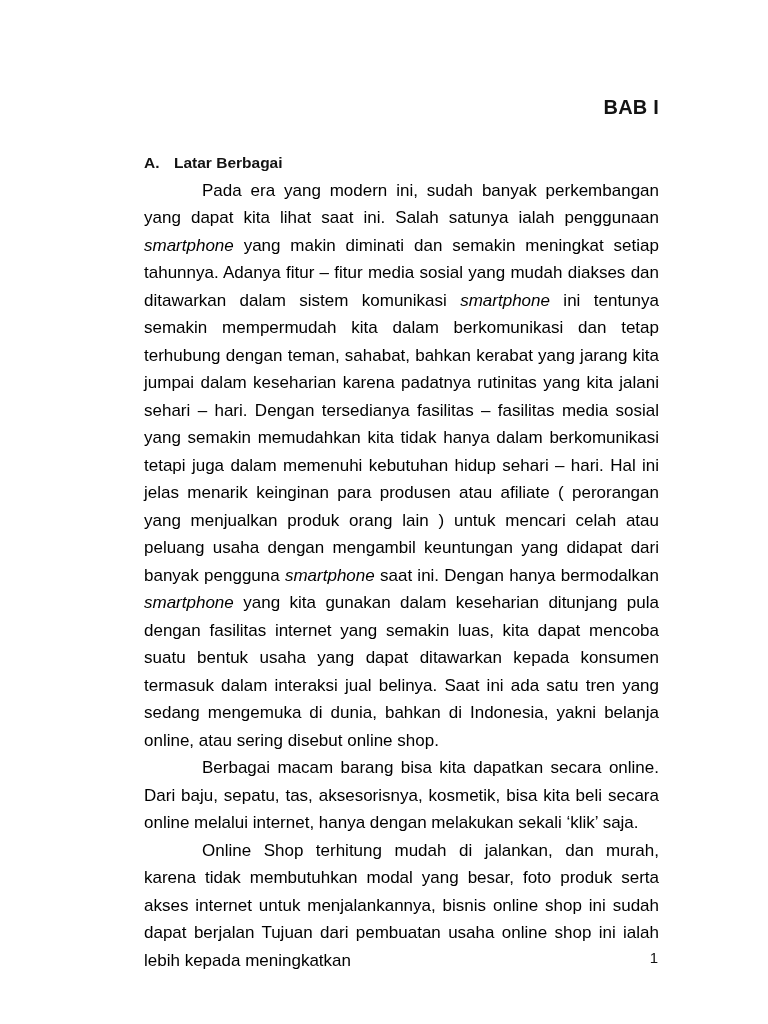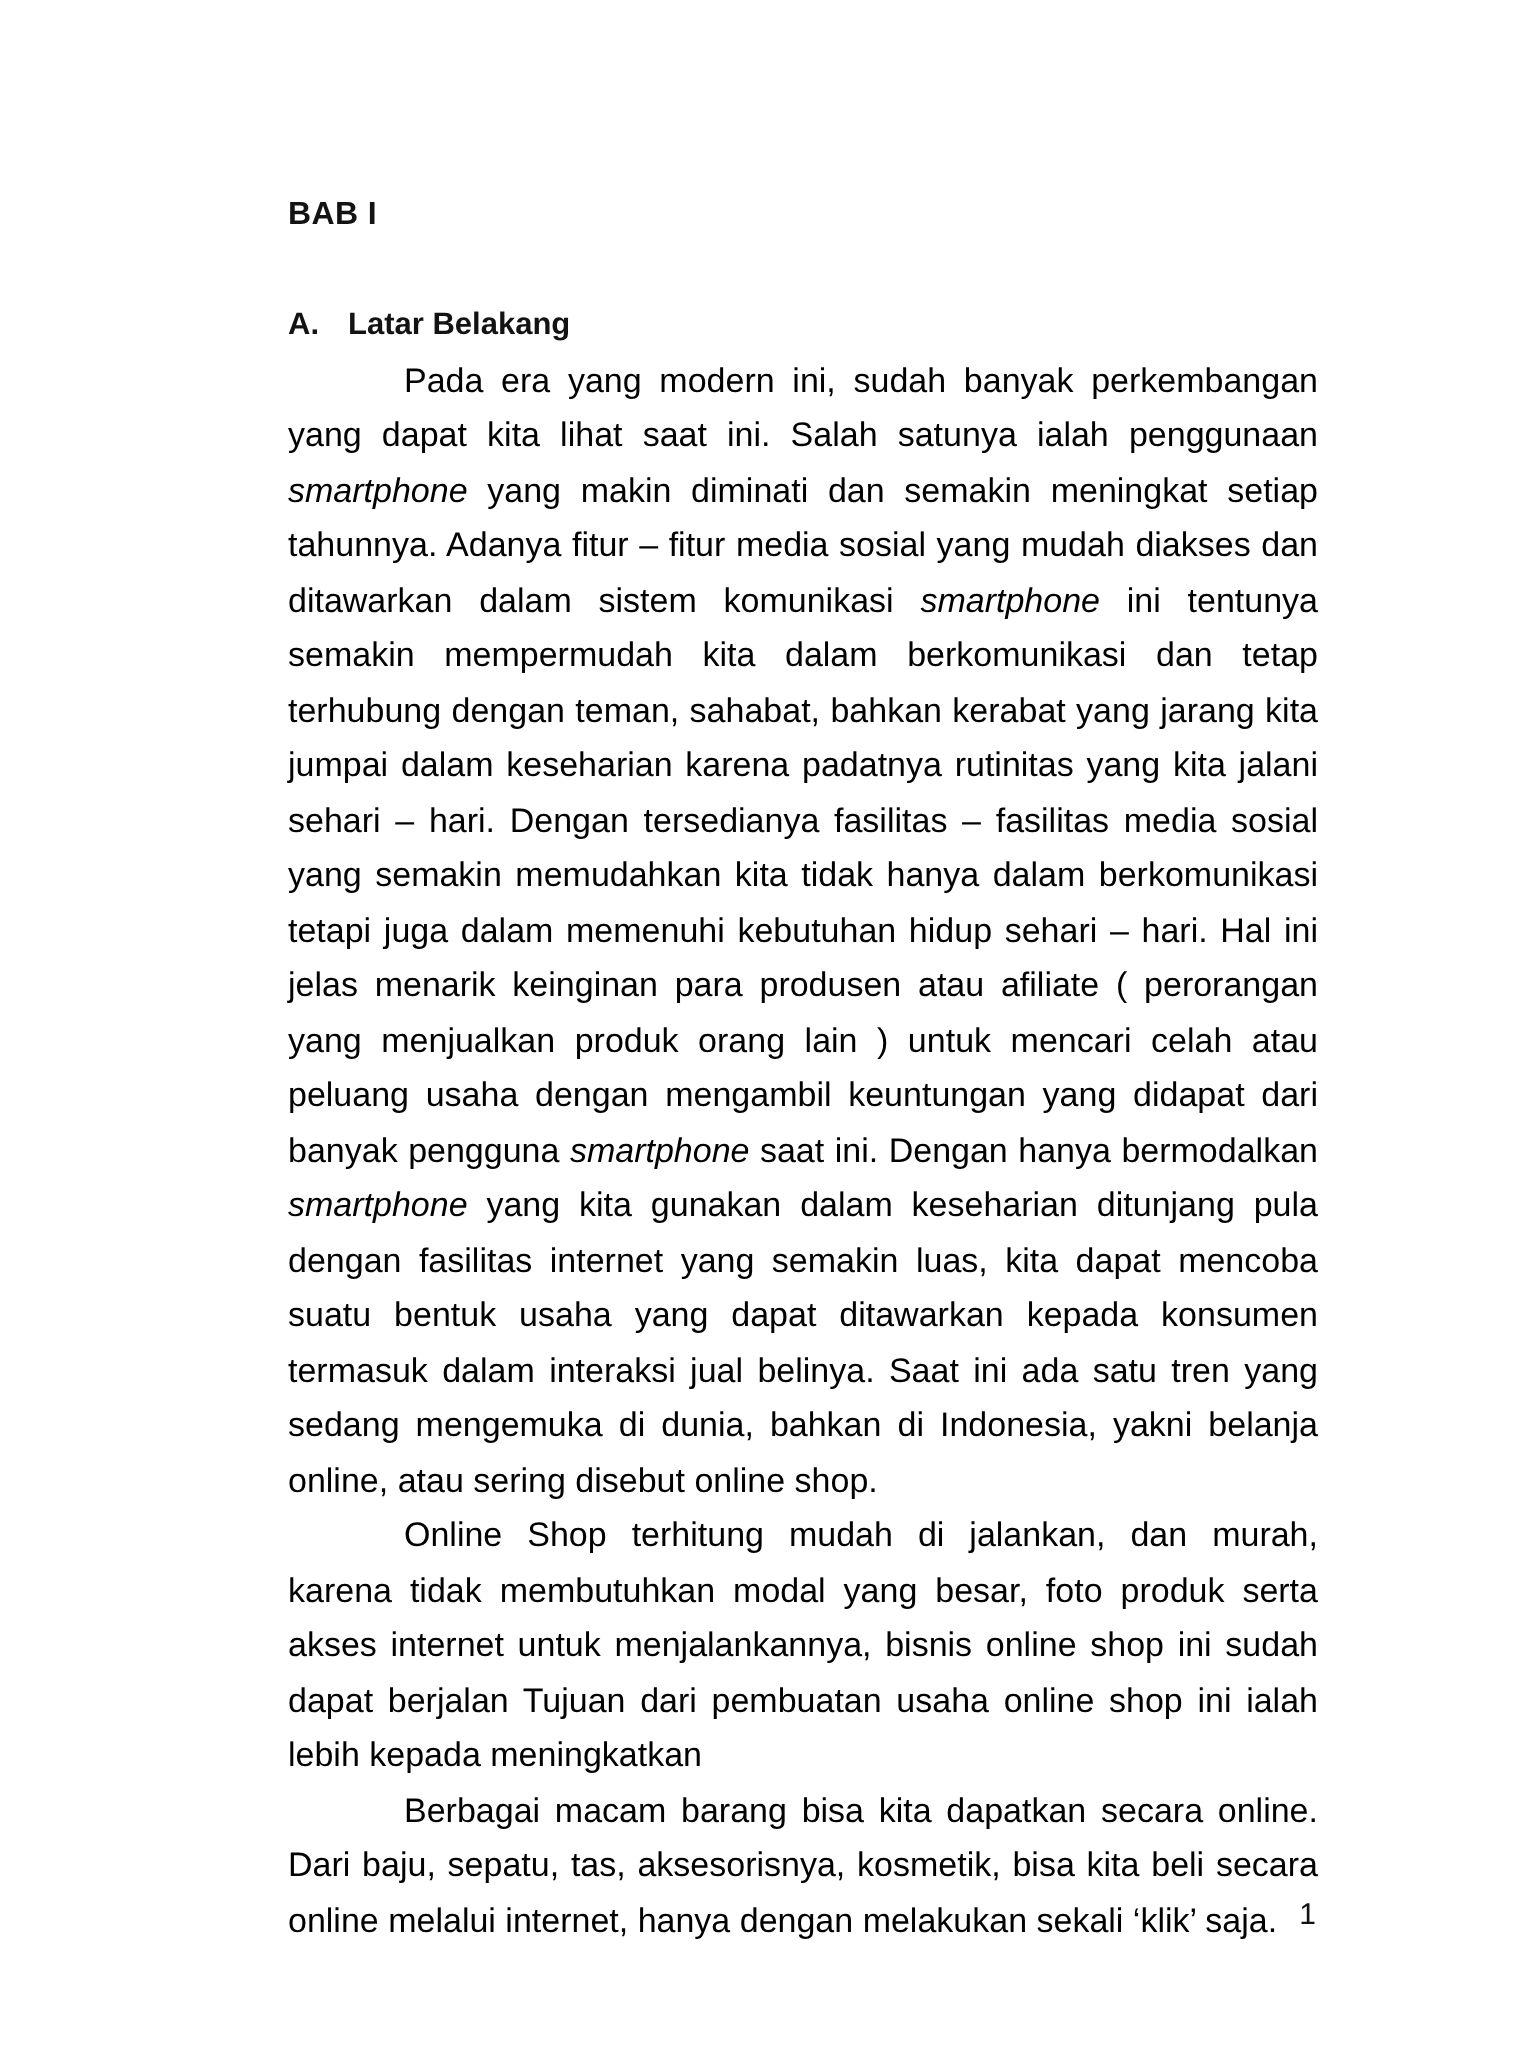--- a/index.html
+++ b/index.html
@@ -18,23 +18,23 @@
     overflow: hidden;
   }
   .content {
     position: absolute;
     left: 144px;
     top: 94px;
     width: 515px;
   }
   .chapter-heading, .chapter-subheading {
     margin: 0;
-    font-size: 16px;
+    font-size: 20px;
     font-weight: 700;
-    text-align: left;
+    text-align: right;
     line-height: 27.5px;
     letter-spacing: 0.2px;
   }
   .blank-line { height: 27.5px; }
   .section-heading {
     font-size: 15.5px;
     font-weight: 700;
     line-height: 27.5px;
     display: flex;
   }
@@ -62,22 +62,22 @@
 </style>
 </head>
 <body>
 
 <div class="page">
   <div class="content">
     <h1 class="chapter-heading">BAB I</h1>
     <div class="blank-line"></div>
     <div class="section-heading">
       <span class="section-label">A.</span>
-      <span class="section-title">Latar Belakang</span>
+      <span class="section-title">Latar Berbagai</span>
     </div>
     <div id="doc-body">
         <p class="para"><span>Pada era yang modern ini, sudah banyak perkembangan yang dapat kita lihat saat ini. Salah satunya ialah penggunaan </span><span class="italic">smartphone</span><span> yang makin diminati dan semakin meningkat setiap tahunnya. Adanya fitur – fitur media sosial yang mudah diakses dan ditawarkan dalam sistem komunikasi </span><span class="italic">smartphone</span><span> ini tentunya semakin mempermudah kita dalam berkomunikasi dan tetap terhubung dengan teman, sahabat, bahkan kerabat yang jarang kita jumpai dalam keseharian karena padatnya rutinitas yang kita jalani sehari – hari. Dengan tersedianya fasilitas – fasilitas media sosial yang semakin memudahkan kita tidak hanya dalam berkomunikasi tetapi juga dalam memenuhi kebutuhan hidup sehari – hari.  Hal ini jelas menarik keinginan para produsen atau afiliate ( perorangan yang menjualkan produk orang lain ) untuk mencari celah atau peluang usaha dengan mengambil keuntungan yang didapat dari banyak pengguna </span><span class="italic">smartphone</span><span> saat ini. Dengan hanya bermodalkan </span><span class="italic">smartphone</span><span> yang kita gunakan dalam keseharian ditunjang pula dengan fasilitas internet yang semakin luas, kita dapat mencoba suatu bentuk usaha yang dapat ditawarkan kepada konsumen termasuk dalam interaksi jual belinya. Saat ini ada satu tren yang sedang mengemuka di dunia, bahkan di Indonesia, yakni belanja online, atau sering disebut online shop.</span></p>
+        <p class="para"><span>Berbagai macam barang bisa kita dapatkan secara online. Dari baju, sepatu,  tas, aksesorisnya, kosmetik, bisa kita beli secara online melalui internet, hanya dengan melakukan sekali ‘klik’ saja.</span></p>
         <p class="para"><span>Online Shop terhitung mudah di jalankan, dan murah, karena tidak membutuhkan modal yang besar, foto produk serta akses internet untuk menjalankannya, bisnis online shop ini sudah dapat berjalan Tujuan dari pembuatan usaha online shop ini ialah lebih kepada meningkatkan</span></p>
-        <p class="para"><span>Berbagai macam barang bisa kita dapatkan secara online. Dari baju, sepatu,  tas, aksesorisnya, kosmetik, bisa kita beli secara online melalui internet, hanya dengan melakukan sekali ‘klik’ saja.</span></p>
       </div>
   </div>
   <div class="page-number">1</div>
 </div>
 
 </body></html>

